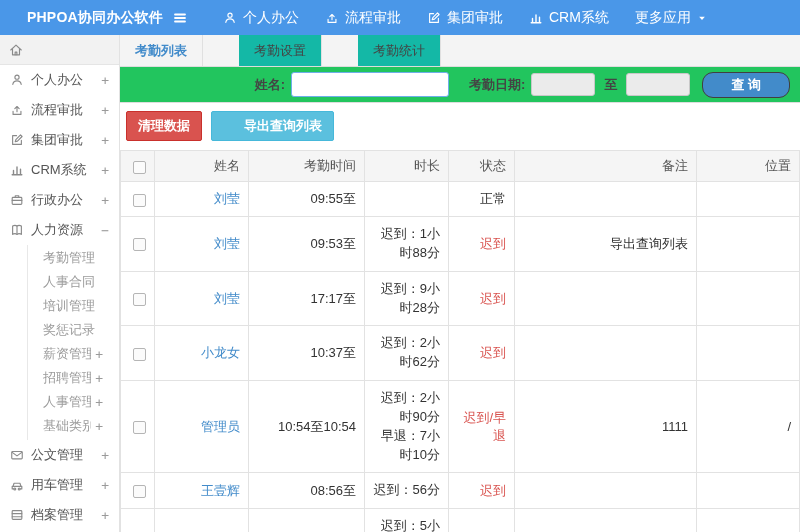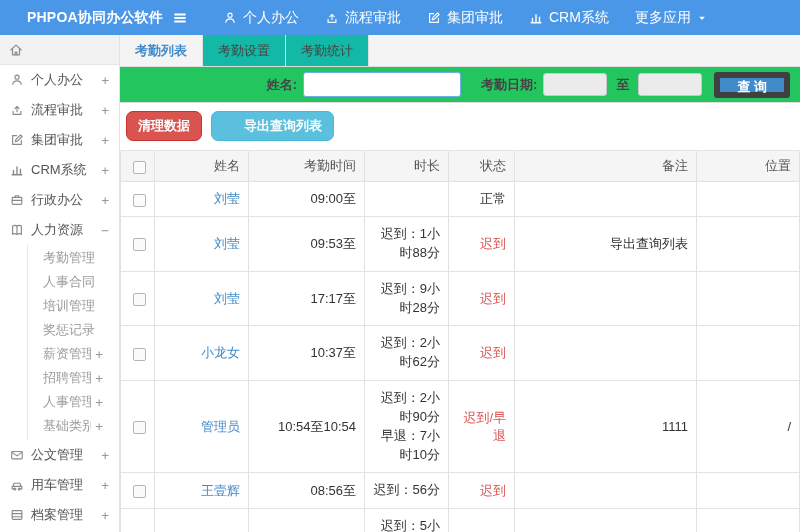--- a/index.html
+++ b/index.html
@@ -29,35 +29,35 @@
   .side-label { flex:1; white-space:nowrap; overflow:hidden; }
   .expand { color:#9a9a9a; font-size:13px; padding:0 4px; font-family:"DejaVu Sans Mono", monospace; }
   .submenu { margin-left:27px; border-left:1px solid #e8e8e8; padding:1px 8px 2px 0; }
   .sub-item { display:flex; align-items:center; height:24px; padding-left:15px; color:#9b9b9b; cursor:pointer; }
   .sub-item .side-label { flex:1; }
   .sub-item .expand { padding-right:8px; }
 
   
   .main { flex:1; display:flex; flex-direction:column; min-width:0; background:#fff; }
 
-  .tabstrip { height:32px; flex:0 0 32px; background:#f4f4f4; border-bottom:1px solid #ddd; display:flex; }
+  .tabstrip { height:32px; flex:0 0 32px; background:#f4f4f4; border-bottom:1px solid #ddd; display:flex;gap:36px; }
   .tab { padding:0 15px; line-height:31px; background:#14b8a6; border-right:1px solid #e0e0e0; color:#444; cursor:pointer; font-size:13px; }
   .tab:first-child { border-left:none; }
   .tab.active { background:transparent; color:var(--link-blue); font-weight:bold; border-right:1px solid #e0e0e0; }
 
   .searchbar { height:36px; flex:0 0 36px; background:#22c55e; border-bottom:1px solid #ddd; display:flex; align-items:center; padding:0 10px;justify-content:flex-end; }
   .searchbar label { font-weight:bold; color:#444; margin-right:6px; white-space:nowrap; }
   .name-input { width:158px; height:25px; border:1px solid #6faee9; border-radius:3px; padding:0 6px; background:#fff; outline:none; font-size:13px; }
   .date-label { margin-left:20px; }
   .date-input { width:64px; height:23px; border:1px solid #c8c8c8; border-radius:3px; background:#ebebeb; outline:none; padding:0 4px; font-size:12px; }
   .to-label { margin:0 9px; color:#444; font-weight:bold; }
-  .query-btn { margin-left:12px; height:26px; padding:0 17px; background:var(--link-blue); border:6px solid #404040; color:#fff; border-radius:3px; font-size:13px; font-weight:bold; cursor:pointer; white-space:nowrap; }
+  .query-btn { margin-left:12px; height:26px; padding:0 28px; background:var(--link-blue); border:1px solid #404040; color:#fff; border-radius:11px; font-size:13px; font-weight:bold; cursor:pointer; white-space:nowrap; }
 
   .toolbar { padding:8px 6px 9px 6px; display:flex; gap:9px; background:#fff; }
-  .btn { color:#fff; padding:5px 11px; border-radius:7px; font-size:13px; font-weight:bold; border:1px solid transparent; cursor:pointer; white-space:nowrap; }
+  .btn { color:#fff; padding:5px 11px; border-radius:2px; font-size:13px; font-weight:bold; border:1px solid transparent; cursor:pointer; white-space:nowrap; }
   .btn-danger { background:var(--danger-red); border-color:#c9302c; }
   .btn-info { background:var(--info-cyan); border-color:#46b8da;padding-left:32px; }
 
   
   .grid-wrap { flex:1; overflow:hidden; }
   table.grid { width:100%; border-collapse:collapse; table-layout:fixed; }
   .grid th, .grid td { border:1px solid #e2e2e2; padding:8px 8px; text-align:right; font-weight:normal; font-size:13px; vertical-align:middle; overflow:hidden; }
   .grid thead th { background:#f5f5f5; color:#555; padding:6px 8px; }
   .col-cb { width:34px; } .col-name { width:94px; } .col-time { width:116px; }
   .col-dur { width:84px; } .col-status { width:66px; } .col-remark { width:182px; } .col-loc { width:auto; }
@@ -301,21 +301,21 @@
                 <th class="col-dur">时长</th>
                 <th class="col-status">状态</th>
                 <th class="col-remark">备注</th>
                 <th class="col-loc">位置</th>
               </tr>
             </thead>
           <tbody id="grid-body">
               <tr>
                 <td><span class="cb"></span></td>
                 <td><a class="name-link">刘莹</a></td>
-                <td>09:00至</td>
+                <td>09:55至</td>
                 <td class="duration"></td>
                 <td class="status-normal">正常</td>
                 <td></td>
                 <td></td>
               </tr>
               <tr>
                 <td><span class="cb"></span></td>
                 <td><a class="name-link">刘莹</a></td>
                 <td>09:53至</td>
                 <td class="duration">迟到：1小时88分</td>

